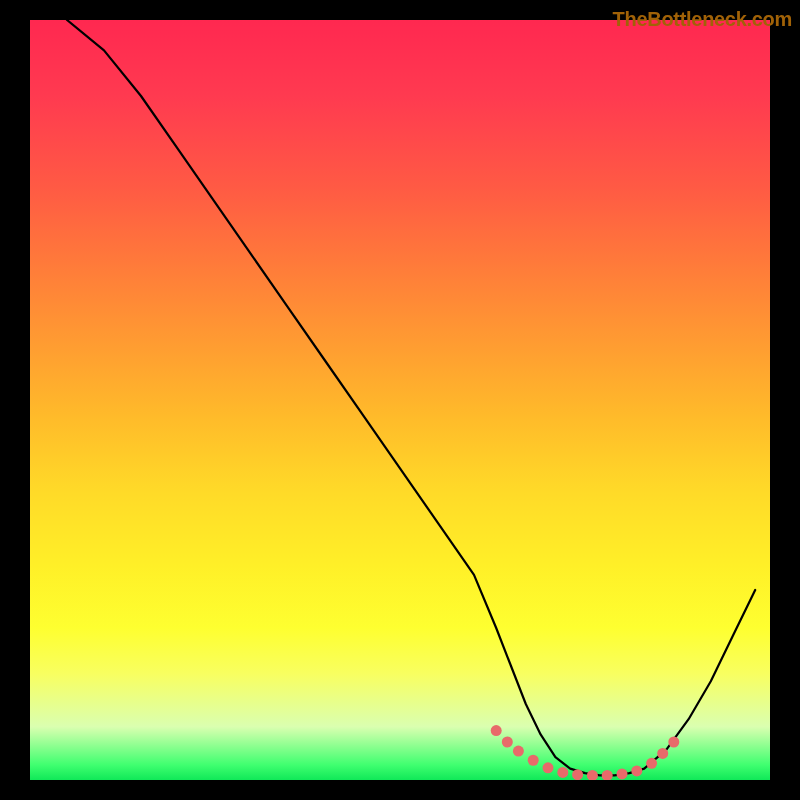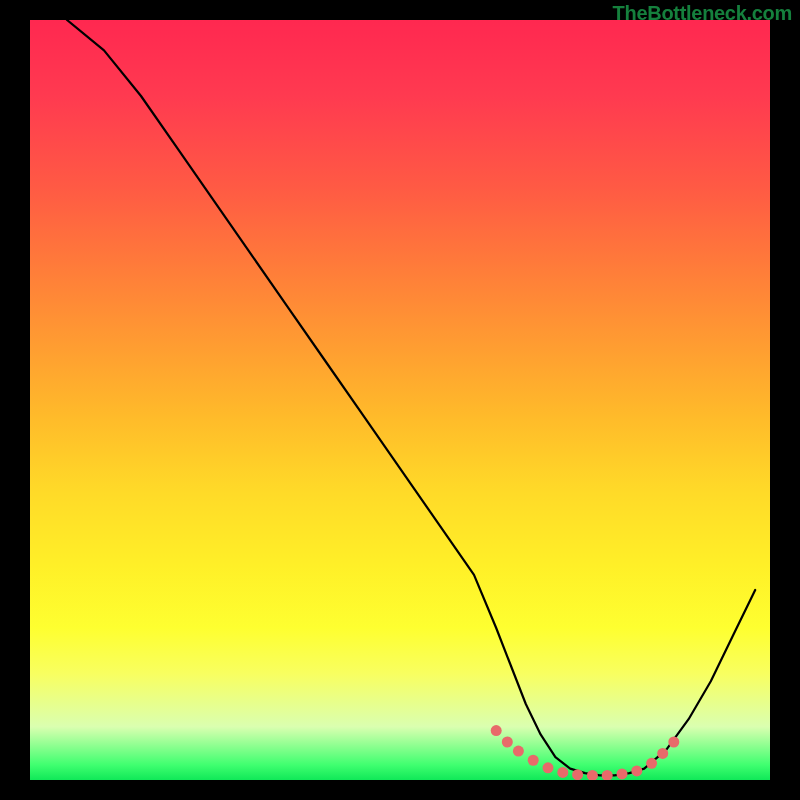--- a/index.html
+++ b/index.html
@@ -33,26 +33,26 @@
       #fff028 72%,
       #feff30 80%,
       #f8ff60 86%,
       #daffb0 93%,
       #40ff70 98%,
       #10e858 100%
     );
   }
   .attribution {
     position: absolute;
-    top: 2px;
+    top: 8px;
     right: 8px;
     font-family: Arial, Helvetica, sans-serif;
     font-size: 20px;
     font-weight: bold;
-    color: #15803d;
+    color: #a16207;
     letter-spacing: -0.3px;
     z-index: 10;
   }
   svg.curve {
     position: absolute;
     left: 0;
     top: 0;
     width: 740px;
     height: 760px;
     z-index: 5;

